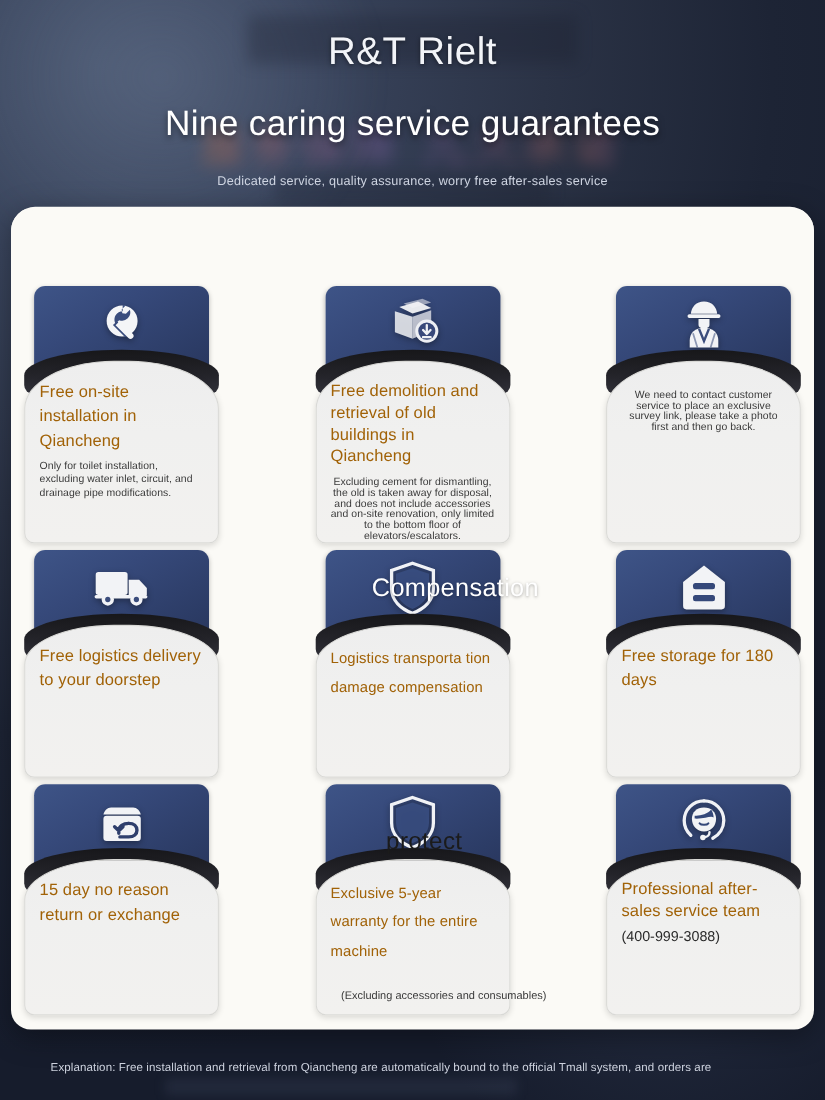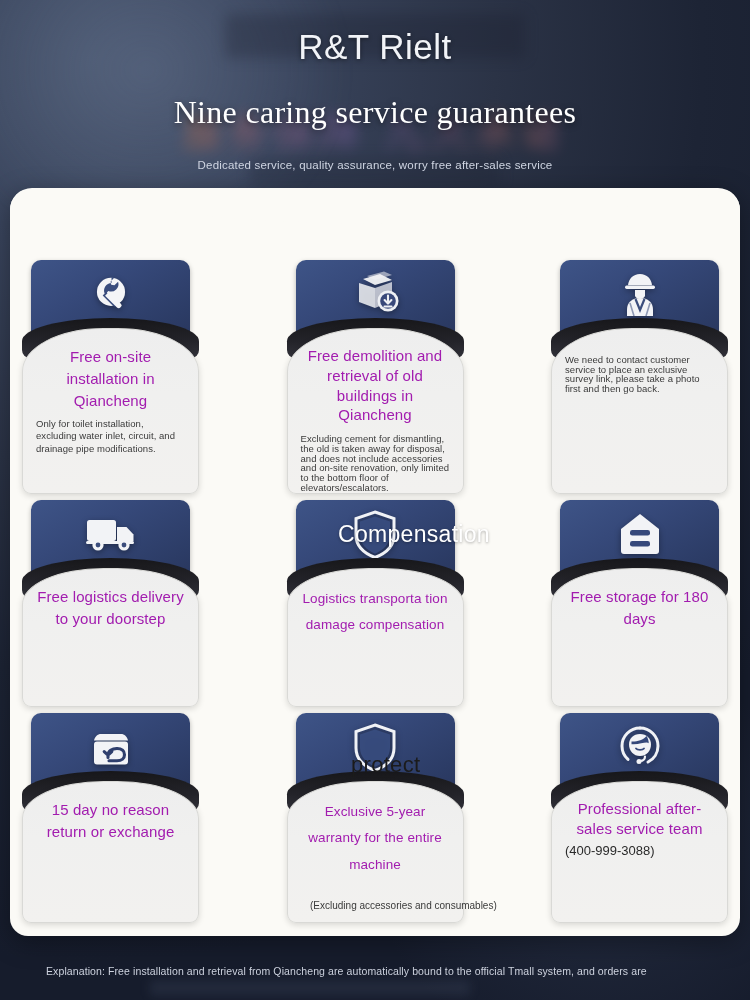--- a/index.html
+++ b/index.html
@@ -47,21 +47,20 @@
 
   .brand {
     position:relative; padding-top:27px;
     font-size:35px; color:#f2f4f8; letter-spacing:.5px;
     text-shadow:0 1px 4px rgba(0,0,0,.45);
   }
   .headline {
     position:relative; margin-top:27px;
     font-size:32px; color:#ffffff; letter-spacing:.3px;
     text-shadow:0 2px 6px rgba(0,0,0,.5);
-    font-family:Liberation Serif, serif;
   }
   .subline {
     position:relative; margin-top:28px;
     font-size:11.5px; color:#cfd5e2; letter-spacing:.2px;
   }
 
   
   .panel {
     position:absolute; left:10px; right:10px; top:188px; height:748px;
     background:#fbfaf6;
@@ -112,28 +111,28 @@
     border-radius:46% 46% 9px 9px / 26% 26% 9px 9px;
     box-shadow:0 2px 6px rgba(0,0,0,.14);
   }
 
   .card-body {
     position:absolute; left:0; right:0; top:92px; bottom:6px;
     padding:0 14px;
     display:flex; flex-direction:column; justify-content:flex-start;
   }
   .card-title {
-    font-size:15px; color:#a21caf; line-height:1.45; letter-spacing:.1px;text-align:center;
+    font-size:15px; color:#a16207; line-height:1.45; letter-spacing:.1px;
   }
   .card-title.tight { line-height:1.32; }
   .card-title.loose { line-height:1.95; font-size:13.5px; }
   .card-note {
     margin-top:7px; font-size:9.5px; color:#3a3a3a; line-height:1.28; letter-spacing:.05px;
   }
-  .card-note.squish { line-height:1.02; margin-top:9px; }
+  .card-note.squish { line-height:1.02; margin-top:9px;text-align:center; }
   .card-phone { margin-top:4px; font-size:13px; color:#2a2a2a; }
 
   
   .overlay-word {
     position:absolute; z-index:6; color:#ffffff;
     font-size:23px; letter-spacing:.3px; white-space:nowrap;
     text-shadow:0 1px 3px rgba(0,0,0,.35);
     pointer-events:none;
   }
   .ov-compensation { left:338px; top:521px; }

